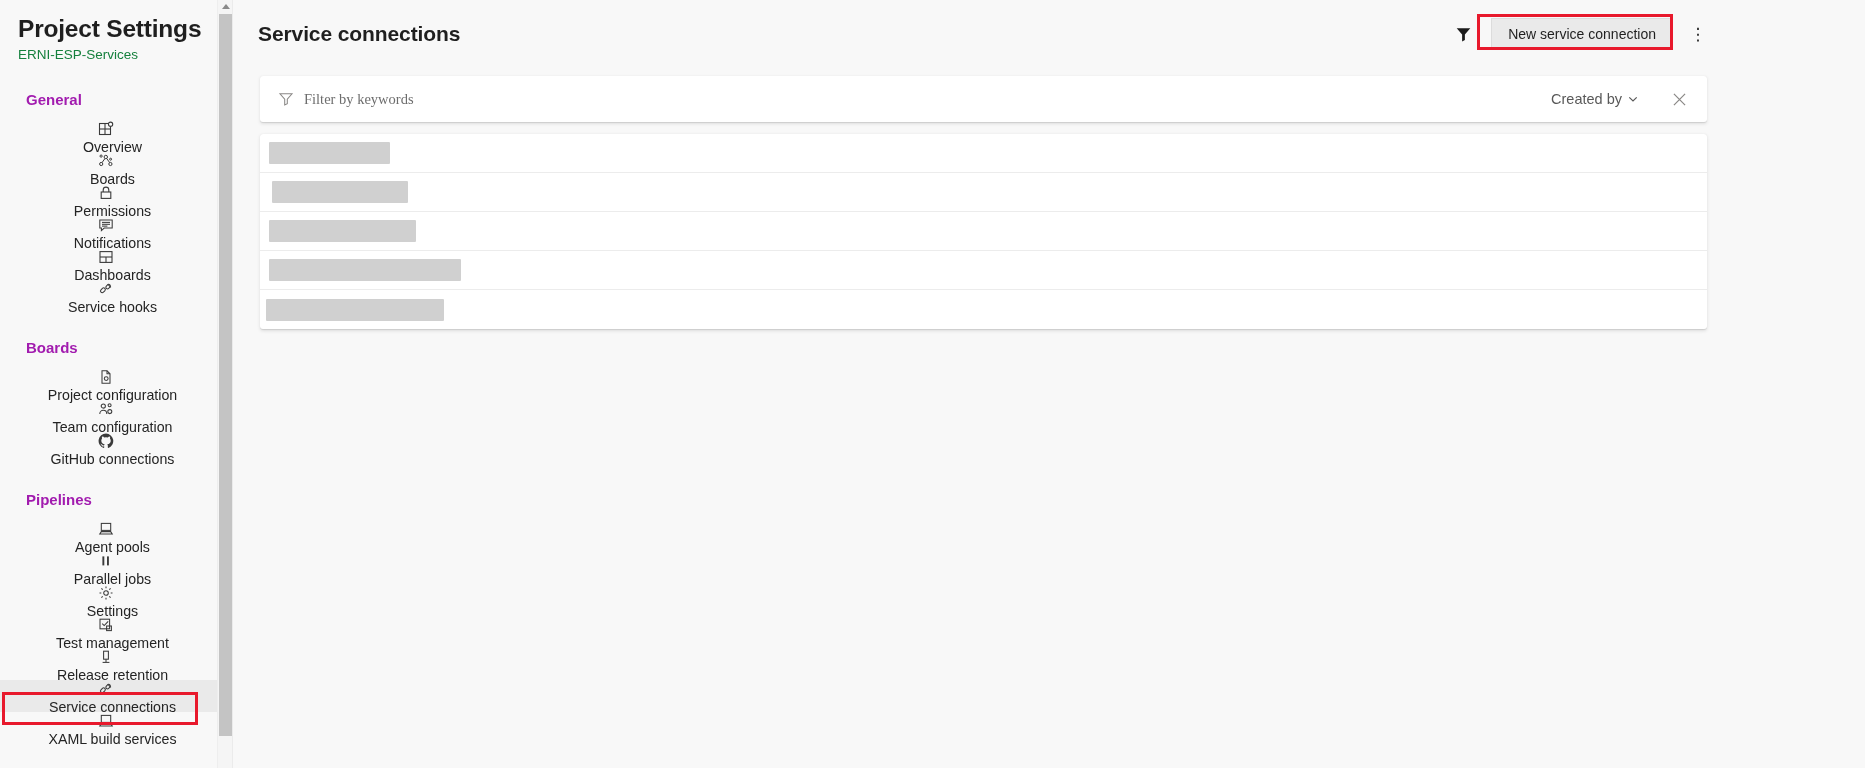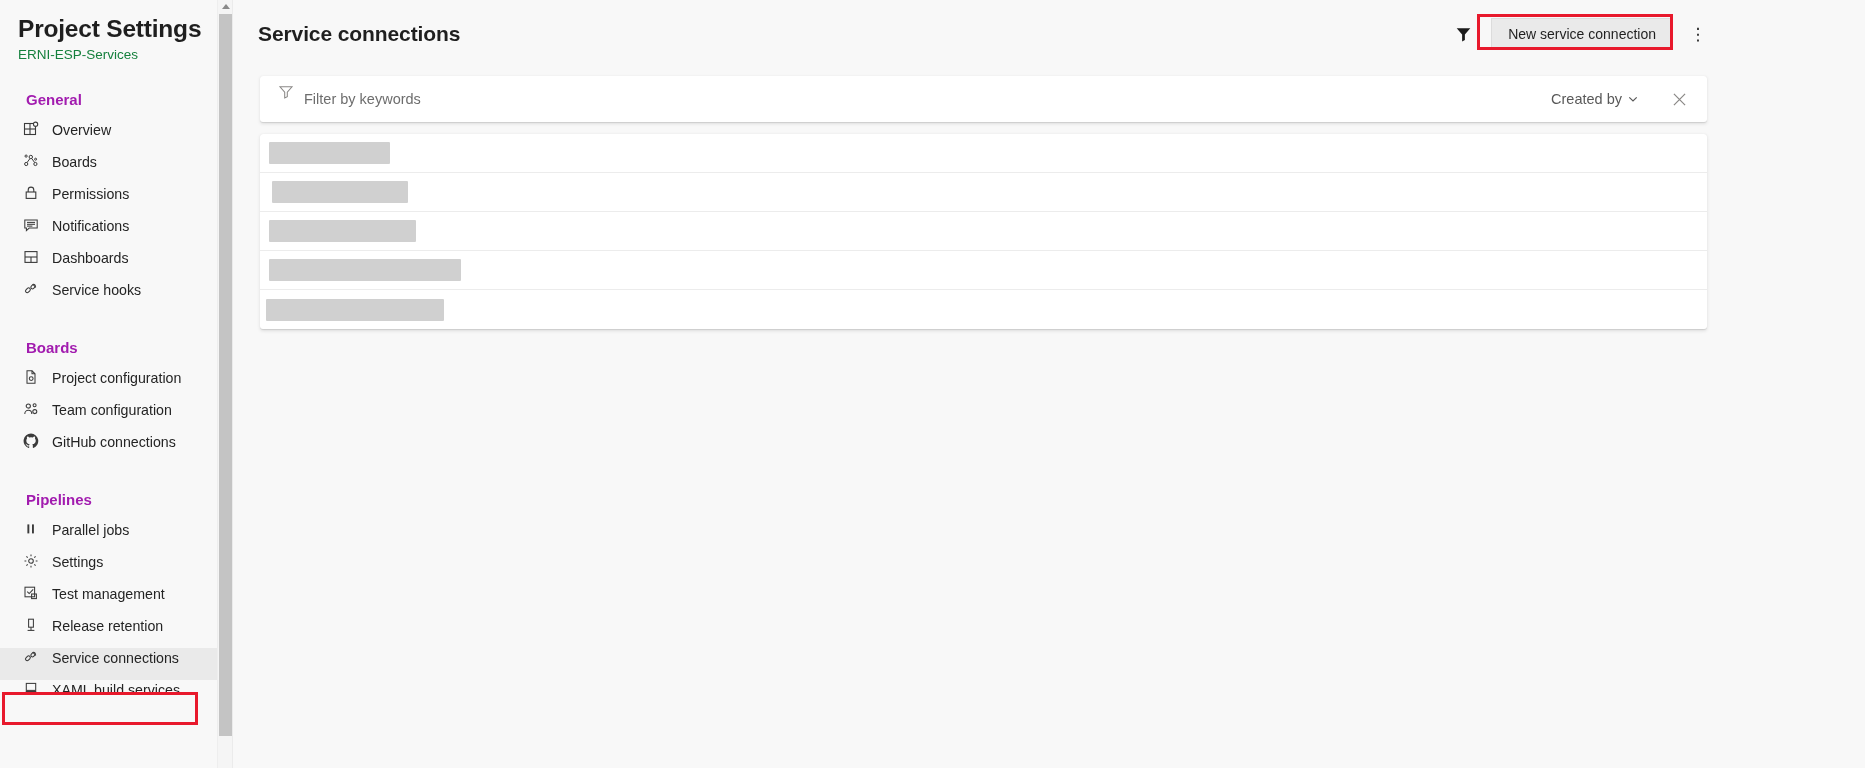--- a/index.html
+++ b/index.html
@@ -33,26 +33,27 @@
   }
   .sb-sub {
     font-size: 13.5px; color: #15803d; margin-top: 2px; line-height: 18px;
   }
   .sb-group-label {
     font-size: 15px; font-weight: 600; color: #a21caf;
     padding: 0 0 0 26px; margin: 26px 0 10px 0; line-height: 20px;
   }
   .sb-items { display: block; }
   .sb-item {
-    display: flex; 
+    display: flex; align-items: center;
     height: 32px;
-    padding-left: 22px;
+    padding-left: 8px;
     font-size: 14.2px; color: #242424;
     cursor: pointer; position: relative;
     white-space: nowrap;
+    flex-direction: column;
   }
   .sb-item.selected { background: #eaeaea; }
   .sb-ico {
     width: 17px; height: 17px; margin-right: 13px;
     flex: 0 0 17px;
     display: flex; align-items: center; justify-content: center;
     color: #3b3b3b;
   }
   .sb-ico svg { display: block; }
   .sb-label { line-height: 20px; }
@@ -132,21 +133,21 @@
 
   
   .filter-bar {
     margin: 8px 30px 0 27px;
     height: 46px; background: #ffffff;
     border-radius: 3px;
     box-shadow: 0 1.6px 3.6px rgba(0,0,0,0.10), 0 0.3px 0.9px rgba(0,0,0,0.09);
     display: flex; align-items: center;
     padding: 0 14px 0 14px;
   }
-  .filter-input-wrap { display: flex; align-items: flex-start; flex: 1 1 auto; }
+  .filter-input-wrap { display: flex; align-items: center; flex: 1 1 auto; font-family: Liberation Serif, serif; }
   .funnel-ico { margin: 0 10px 0 4px; display: flex; color: #8a8886; }
   .filter-input {
     border: none; outline: none; background: transparent;
     font-size: 14.5px; font-family: inherit; color: #323130;
     flex: 1 1 auto; height: 30px; padding: 0;
   }
   .filter-input::placeholder { color: #6d6d6d; }
   .created-by {
     display: flex; align-items: center; gap: 5px;
     font-size: 14.5px; color: #595959; cursor: pointer;
@@ -294,20 +295,29 @@
               <path d="M8 .6a7.4 7.4 0 0 0-2.34 14.43c.37.07.5-.16.5-.36v-1.3c-2.06.45-2.5-.99-2.5-.99-.34-.86-.83-1.09-.83-1.09-.68-.46.05-.45.05-.45.75.05 1.14.77 1.14.77.67 1.14 1.75.81 2.18.62.07-.48.26-.81.47-1-1.64-.19-3.37-.82-3.37-3.66 0-.81.29-1.47.76-1.99-.08-.19-.33-.94.07-1.96 0 0 .62-.2 2.03.76a7.06 7.06 0 0 1 3.7 0c1.4-.96 2.02-.76 2.02-.76.4 1.02.15 1.77.08 1.96.47.52.76 1.18.76 1.99 0 2.85-1.74 3.47-3.39 3.65.27.23.5.68.5 1.37v2.03c0 .2.13.43.51.36A7.4 7.4 0 0 0 8 .6z"></path>
             </svg>
           </span>
           <span class="sb-label">GitHub connections</span>
         </div>
       </nav>
 
       <div class="sb-group-label">Pipelines</div>
       <nav class="sb-items">
 
+        <div class="sb-item">
+          <span class="sb-ico">
+            <svg width="16" height="16" viewBox="0 0 16 16" fill="none" stroke="currentColor" stroke-width="1.05">
+              <rect x="3.3" y="2.4" width="9.4" height="7"></rect>
+                <path d="M1.8 12.9h12.4l-1.5-2.3H3.3z"></path>
+            </svg>
+          </span>
+          <span class="sb-label">Agent pools</span>
+        </div>
 
         <div class="sb-item">
           <span class="sb-ico">
             <svg width="16" height="16" viewBox="0 0 16 16" fill="currentColor">
               <rect x="4.4" y="3.4" width="1.9" height="9"></rect>
                 <rect x="9" y="3.4" width="1.9" height="9"></rect>
             </svg>
           </span>
           <span class="sb-label">Parallel jobs</span>
         </div>

